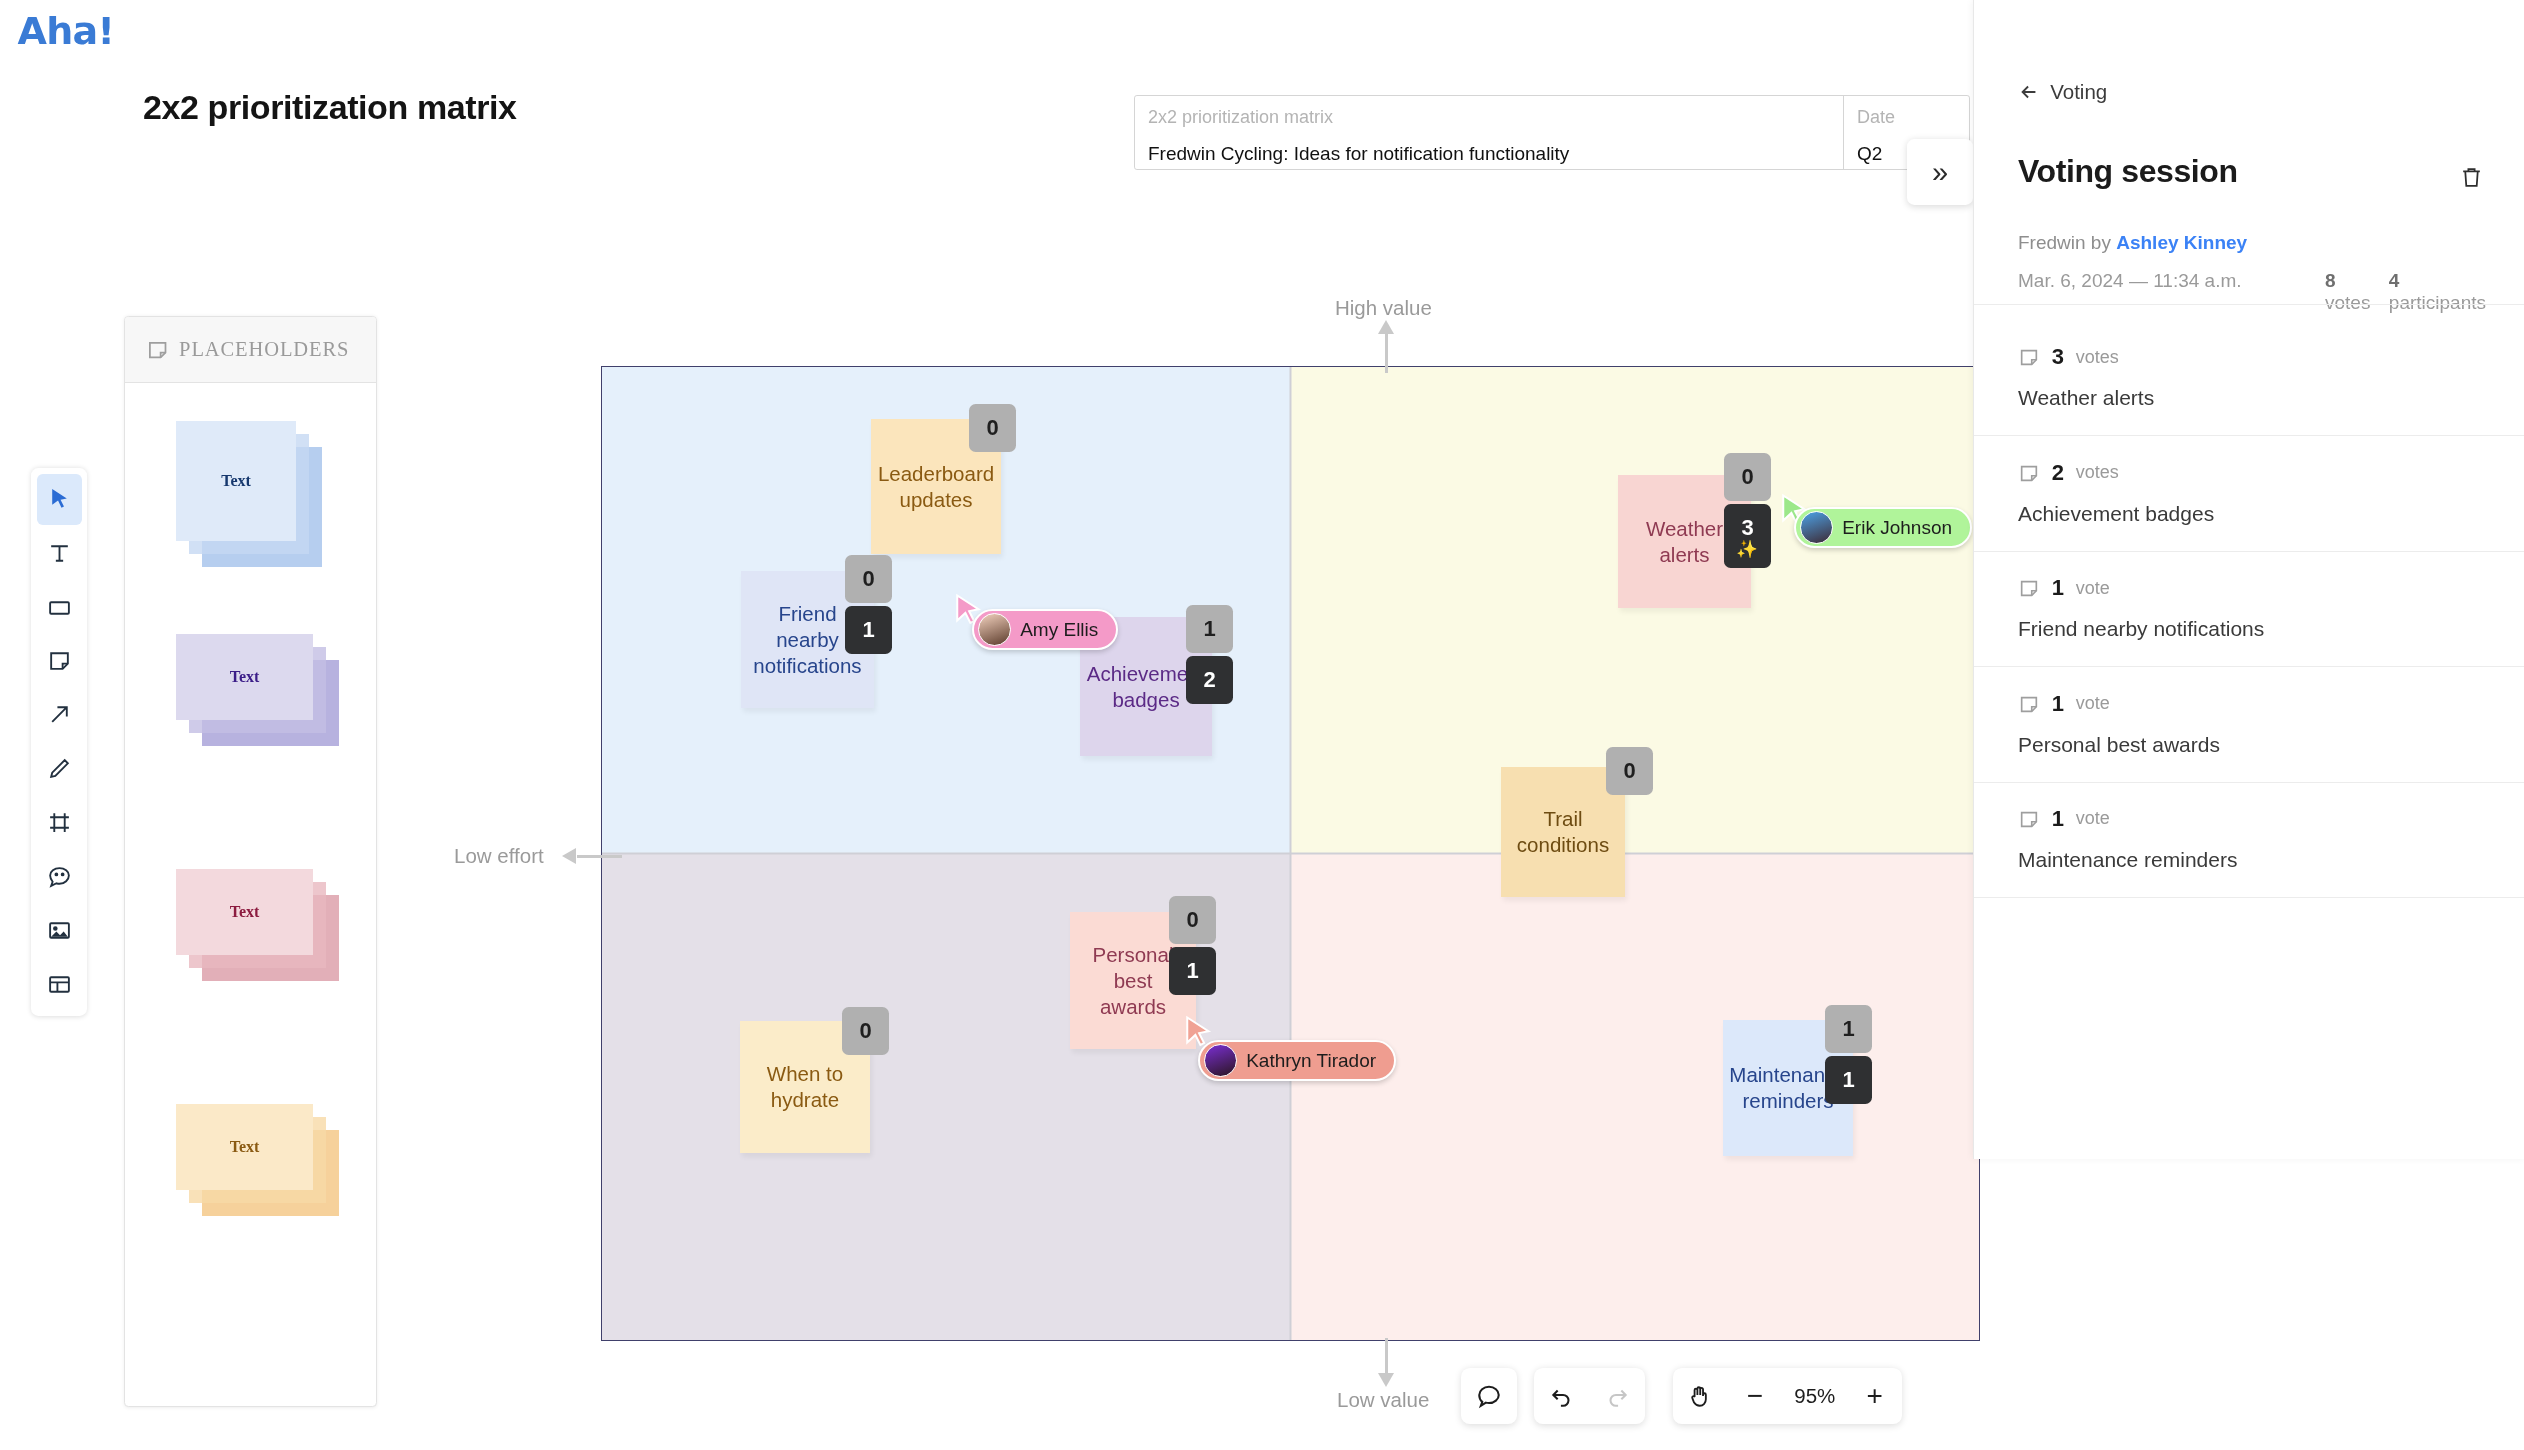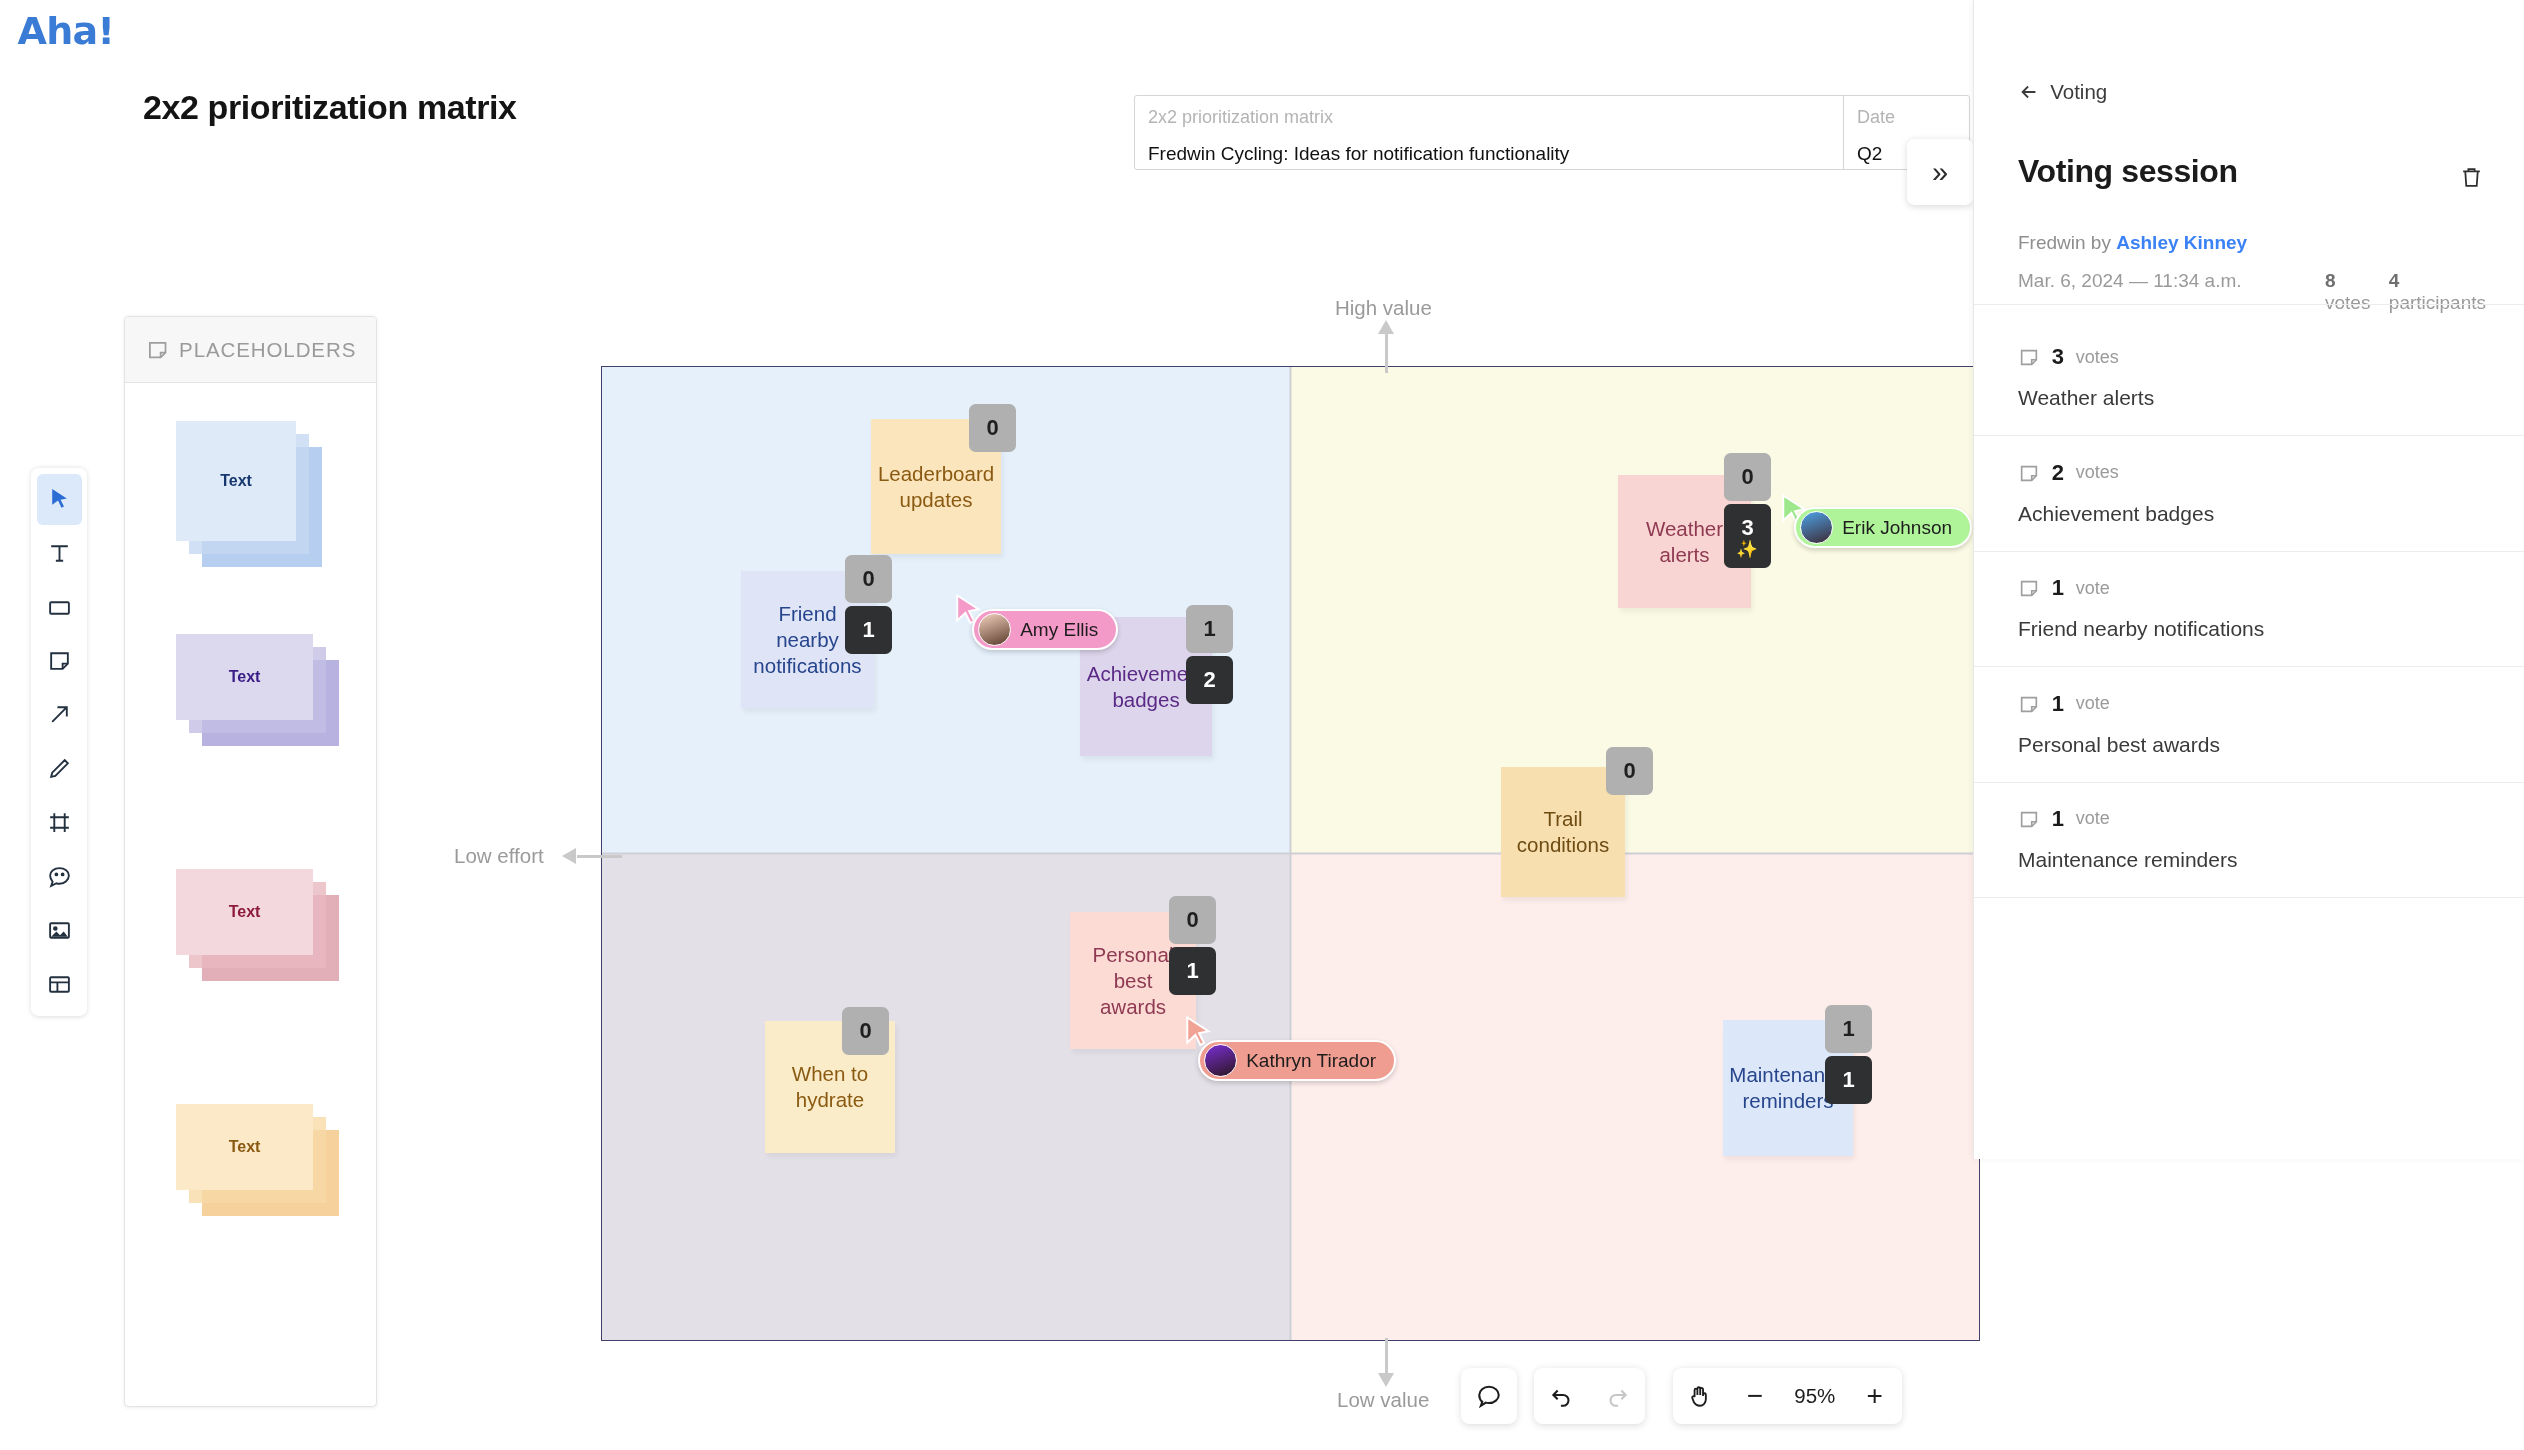--- a/index.html
+++ b/index.html
@@ -63,20 +63,21 @@
     color:#22303f;
   }
   .tool-btn.active{background:#dbe9fb;color:#2b6cd4;}
   .tool-btn svg{width:25px;height:25px;}
   
   .ph-panel{
     position:absolute;left:124px;top:316px;width:251px;height:1089px;
     background:#fff;border:0.7px solid #e3e3e3;border-radius:4.4px;
     box-shadow:0 0.7px 3.7px rgba(0,0,0,.07);
     overflow:hidden;
+    font-family:Liberation Serif, serif;
   }
   .ph-head{
     height:66px;background:#f7f7f7;border-bottom:0.7px solid #e3e3e3;
     display:flex;align-items:center;gap:10.2px;padding-left:20.5px;box-sizing:border-box;
   }
   .ph-head-label{font-size:20.5px;color:#9a9a9a;letter-spacing:0.9px;}
   .ph-body{padding:26px 0 0 0;}
   .ph-stack{position:relative;height:219px;margin:0 0 16px 0;}
   .ph-card{position:absolute;width:137px;height:86px;}
   .ph-c3{left:77px;top:38px;opacity:.85;}
@@ -368,21 +369,21 @@
       <span>Trail conditions</span>
     </div>
     <div class="badge badge-gray" style="left: 1606px; top: 747px;">0</div>
     <div class="note" style="left: 1070px; top: 912px; width: 126px; height: 137px; background: rgb(251, 219, 212); color: rgb(143, 58, 82);">
       <span>Personal best awards</span>
     </div>
     <div class="badge badge-gray" style="left: 1169px; top: 896px;">0</div>
     <div class="badge badge-dark" style="left: 1169px; top: 947px;">
       <span>1</span>
     </div>
-    <div class="note" style="left: 740px; top: 1021px; width: 130px; height: 132px; background: rgb(251, 236, 201); color: rgb(138, 90, 18); margin-left: 25px;">
+    <div class="note" style="left: 740px; top: 1021px; width: 130px; height: 132px; background: rgb(251, 236, 201); color: rgb(138, 90, 18);">
       <span>When to hydrate</span>
     </div>
     <div class="badge badge-gray" style="left: 842px; top: 1007px;">0</div>
     <div class="note" style="left: 1723px; top: 1020px; width: 130px; height: 136px; background: rgb(220, 232, 250); color: rgb(39, 69, 140);">
       <span>Maintenance reminders</span>
     </div>
     <div class="badge badge-gray" style="left: 1825px; top: 1005px;">1</div>
     <div class="badge badge-dark" style="left: 1825px; top: 1056px;">
       <span>1</span>
     </div>

